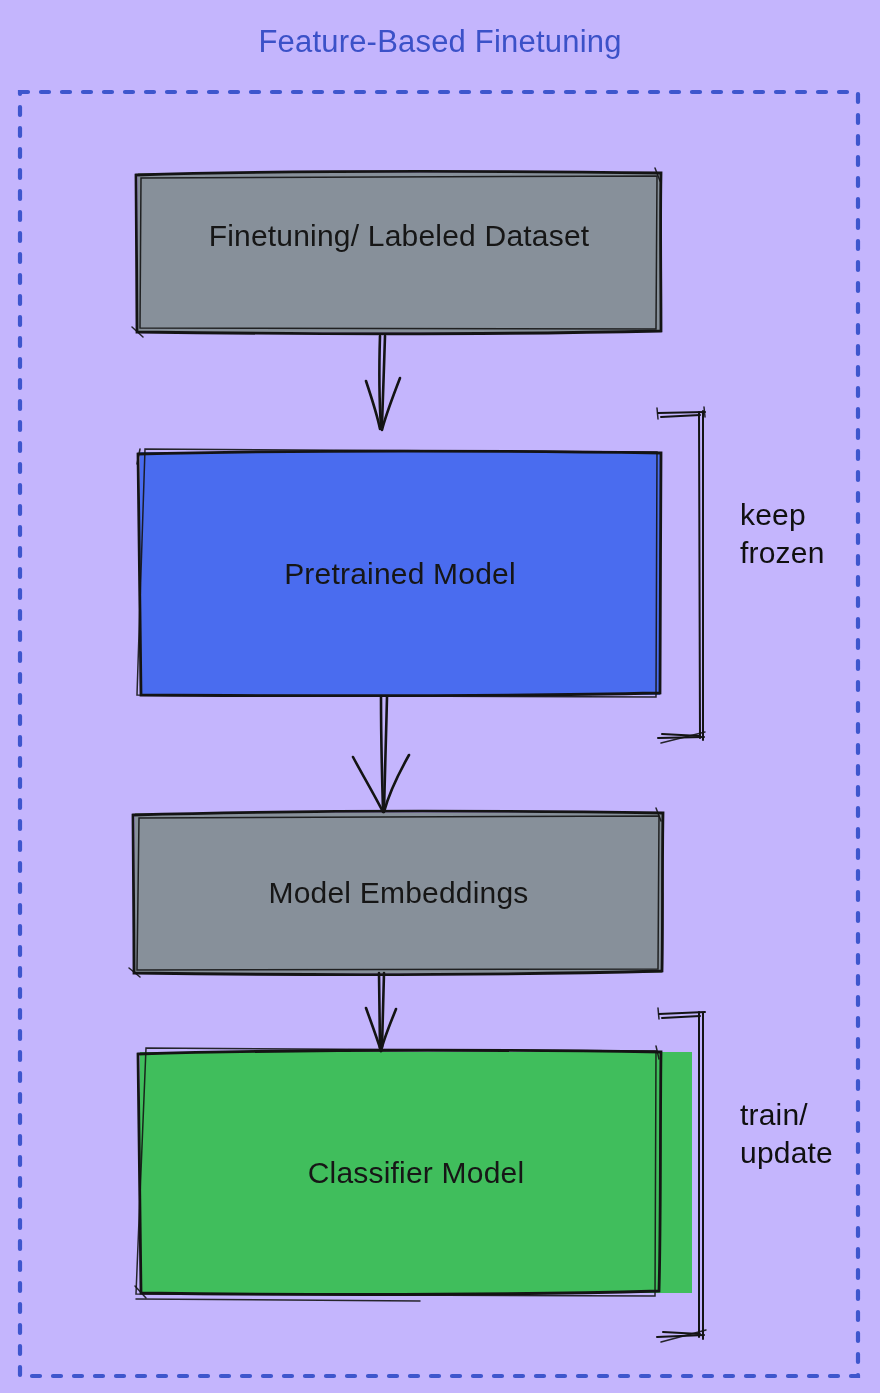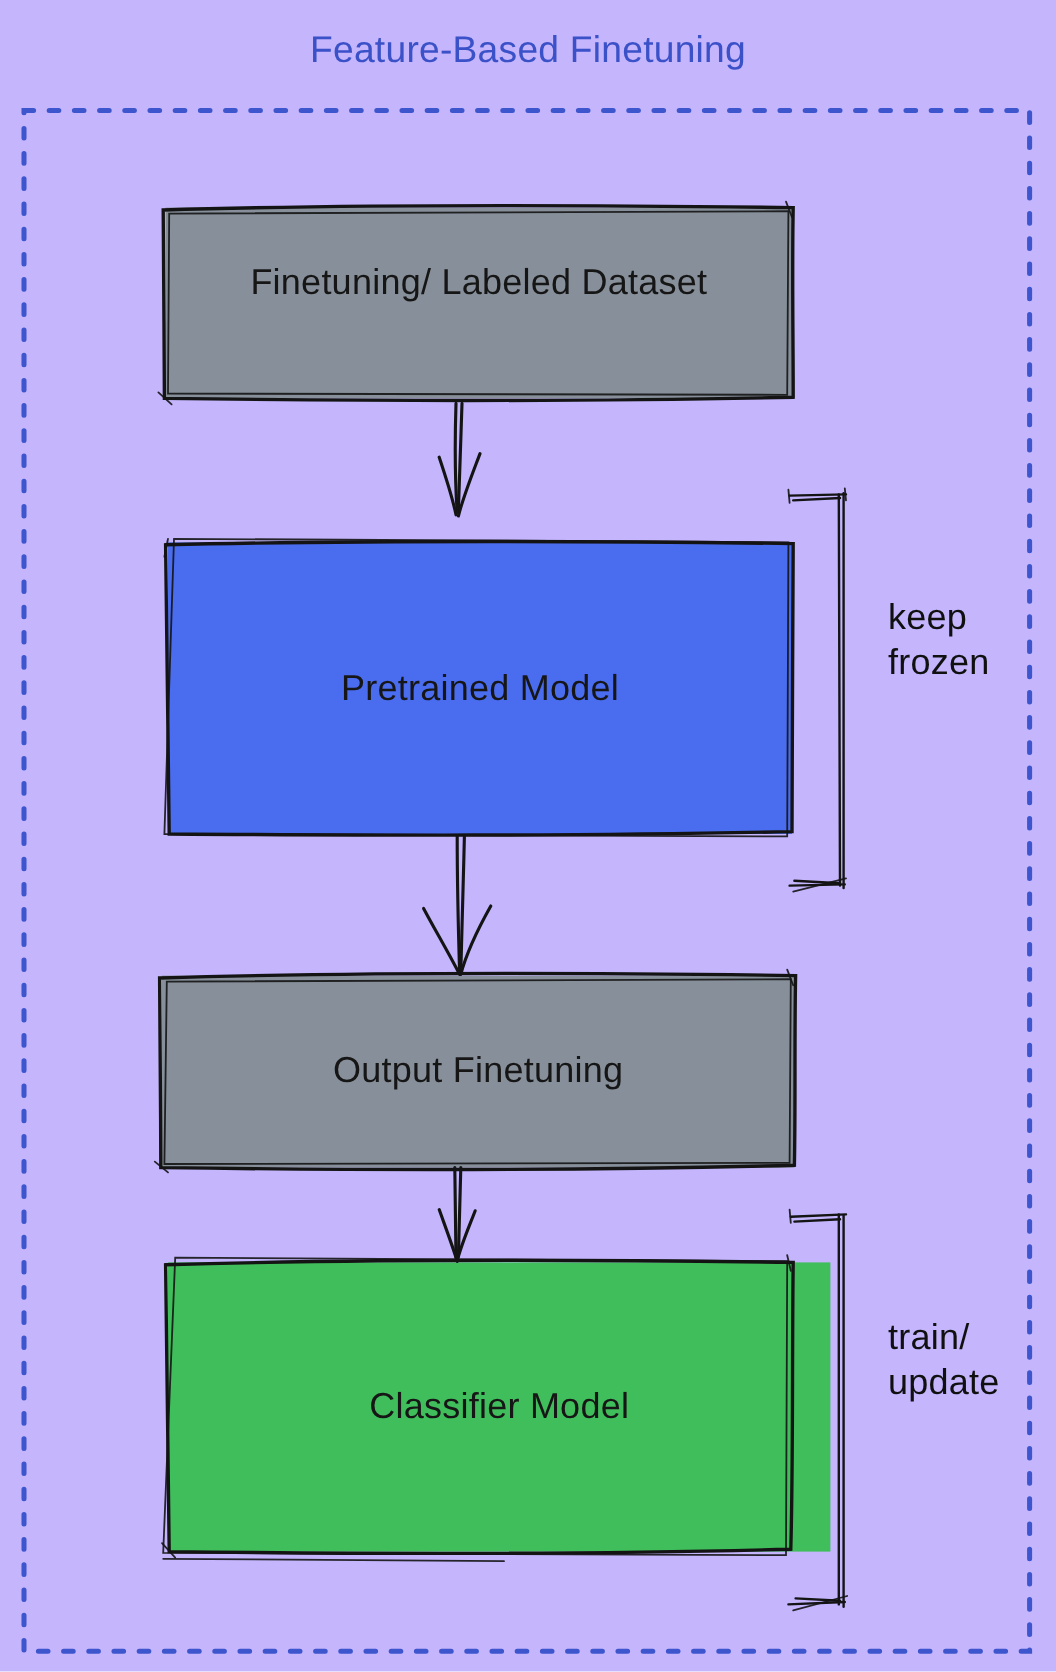--- a/index.html
+++ b/index.html
@@ -55,21 +55,21 @@
 
   <div class="node" id="node-dataset" style="background: rgb(135, 144, 154);">
     <span class="node-label">Finetuning/ Labeled Dataset</span>
   </div>
 
   <div class="node" id="node-pretrained" style="background: rgb(74, 108, 239);">
     <span class="node-label">Pretrained Model</span>
   </div>
 
   <div class="node" id="node-embeddings" style="background: rgb(135, 144, 154);">
-    <span class="node-label">Output Finetuning</span>
+    <span class="node-label">Model Embeddings</span>
   </div>
 
   <div class="node" id="node-classifier" style="background: rgb(64, 190, 92);">
     <span class="node-label">Classifier Model</span>
   </div>
 
   <div class="side-note" id="note-train-update">
     <span>train/</span>
     <span>update</span>
   </div>

